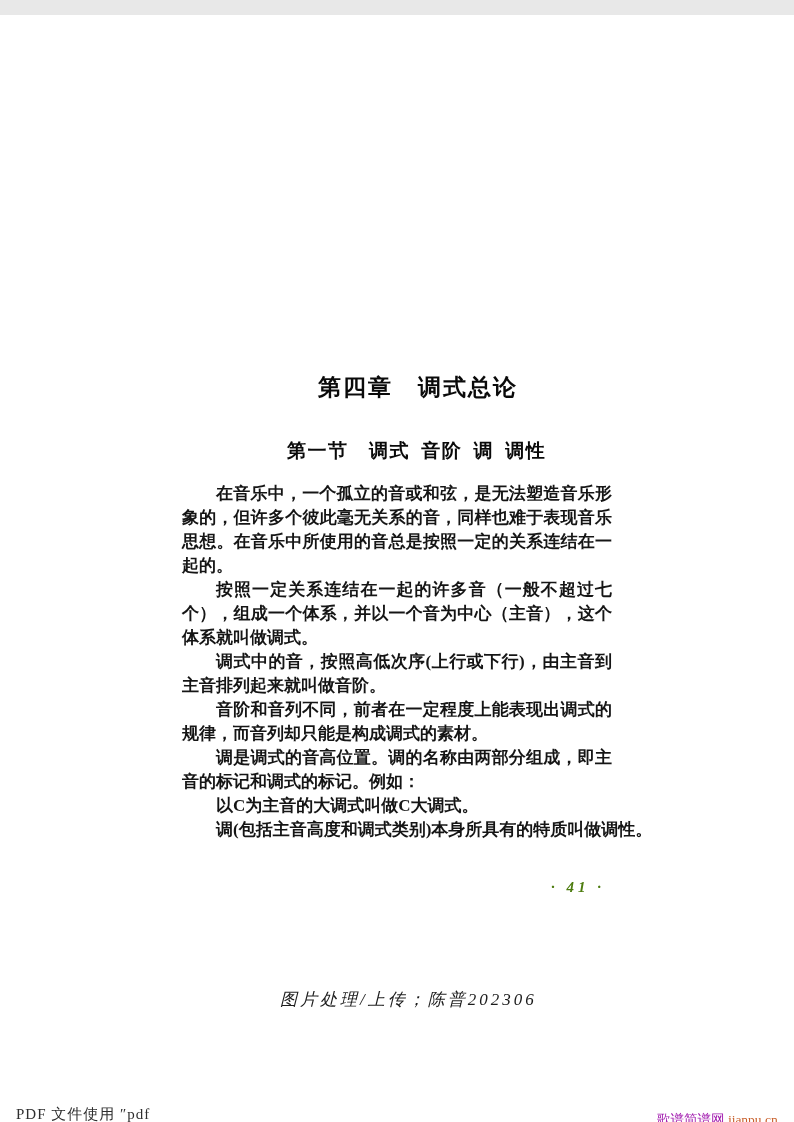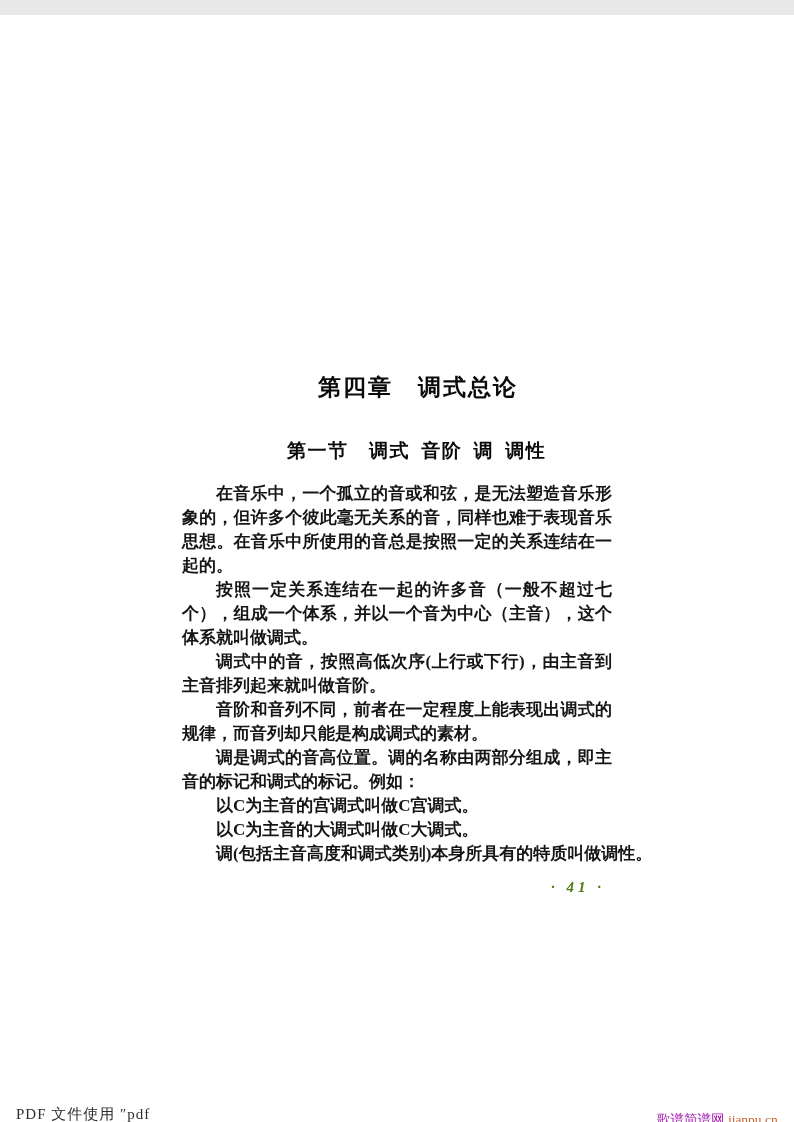--- a/index.html
+++ b/index.html
@@ -111,27 +111,27 @@
   <h1 class="chapter-title">第四章　调式总论</h1>
 
   <h2 class="section-title">第一节　调式 音阶 调 调性</h2>
 
   <div class="body-text">
     <p>在音乐中，一个孤立的音或和弦，是无法塑造音乐形象的，但许多个彼此毫无关系的音，同样也难于表现音乐思想。在音乐中所使用的音总是按照一定的关系连结在一起的。</p>
     <p>按照一定关系连结在一起的许多音（一般不超过七个），组成一个体系，并以一个音为中心（主音），这个体系就叫做调式。</p>
     <p>调式中的音，按照高低次序(上行或下行)，由主音到主音排列起来就叫做音阶。</p>
     <p>音阶和音列不同，前者在一定程度上能表现出调式的规律，而音列却只能是构成调式的素材。</p>
     <p>调是调式的音高位置。调的名称由两部分组成，即主音的标记和调式的标记。例如：</p>
-    <p class="single-line">以C为主音的宫调式叫做C宫调式。</p>
     <p class="single-line">以C为主音的大调式叫做C大调式。</p>
     <p class="single-line">调(包括主音高度和调式类别)本身所具有的特质叫做调性。</p>
   </div>
 
   <div class="page-number">· 41 ·</div>
 
+  <div class="credit-line">图片处理/上传；陈普202306</div>
 
   <div class="pdf-note">PDF 文件使用 ″pdf</div>
 
   <div class="watermark">
     <span class="site-name">歌谱简谱网 </span><span class="site-url">jianpu.cn</span>
   </div>
 
 </div>
 
 </body></html>

